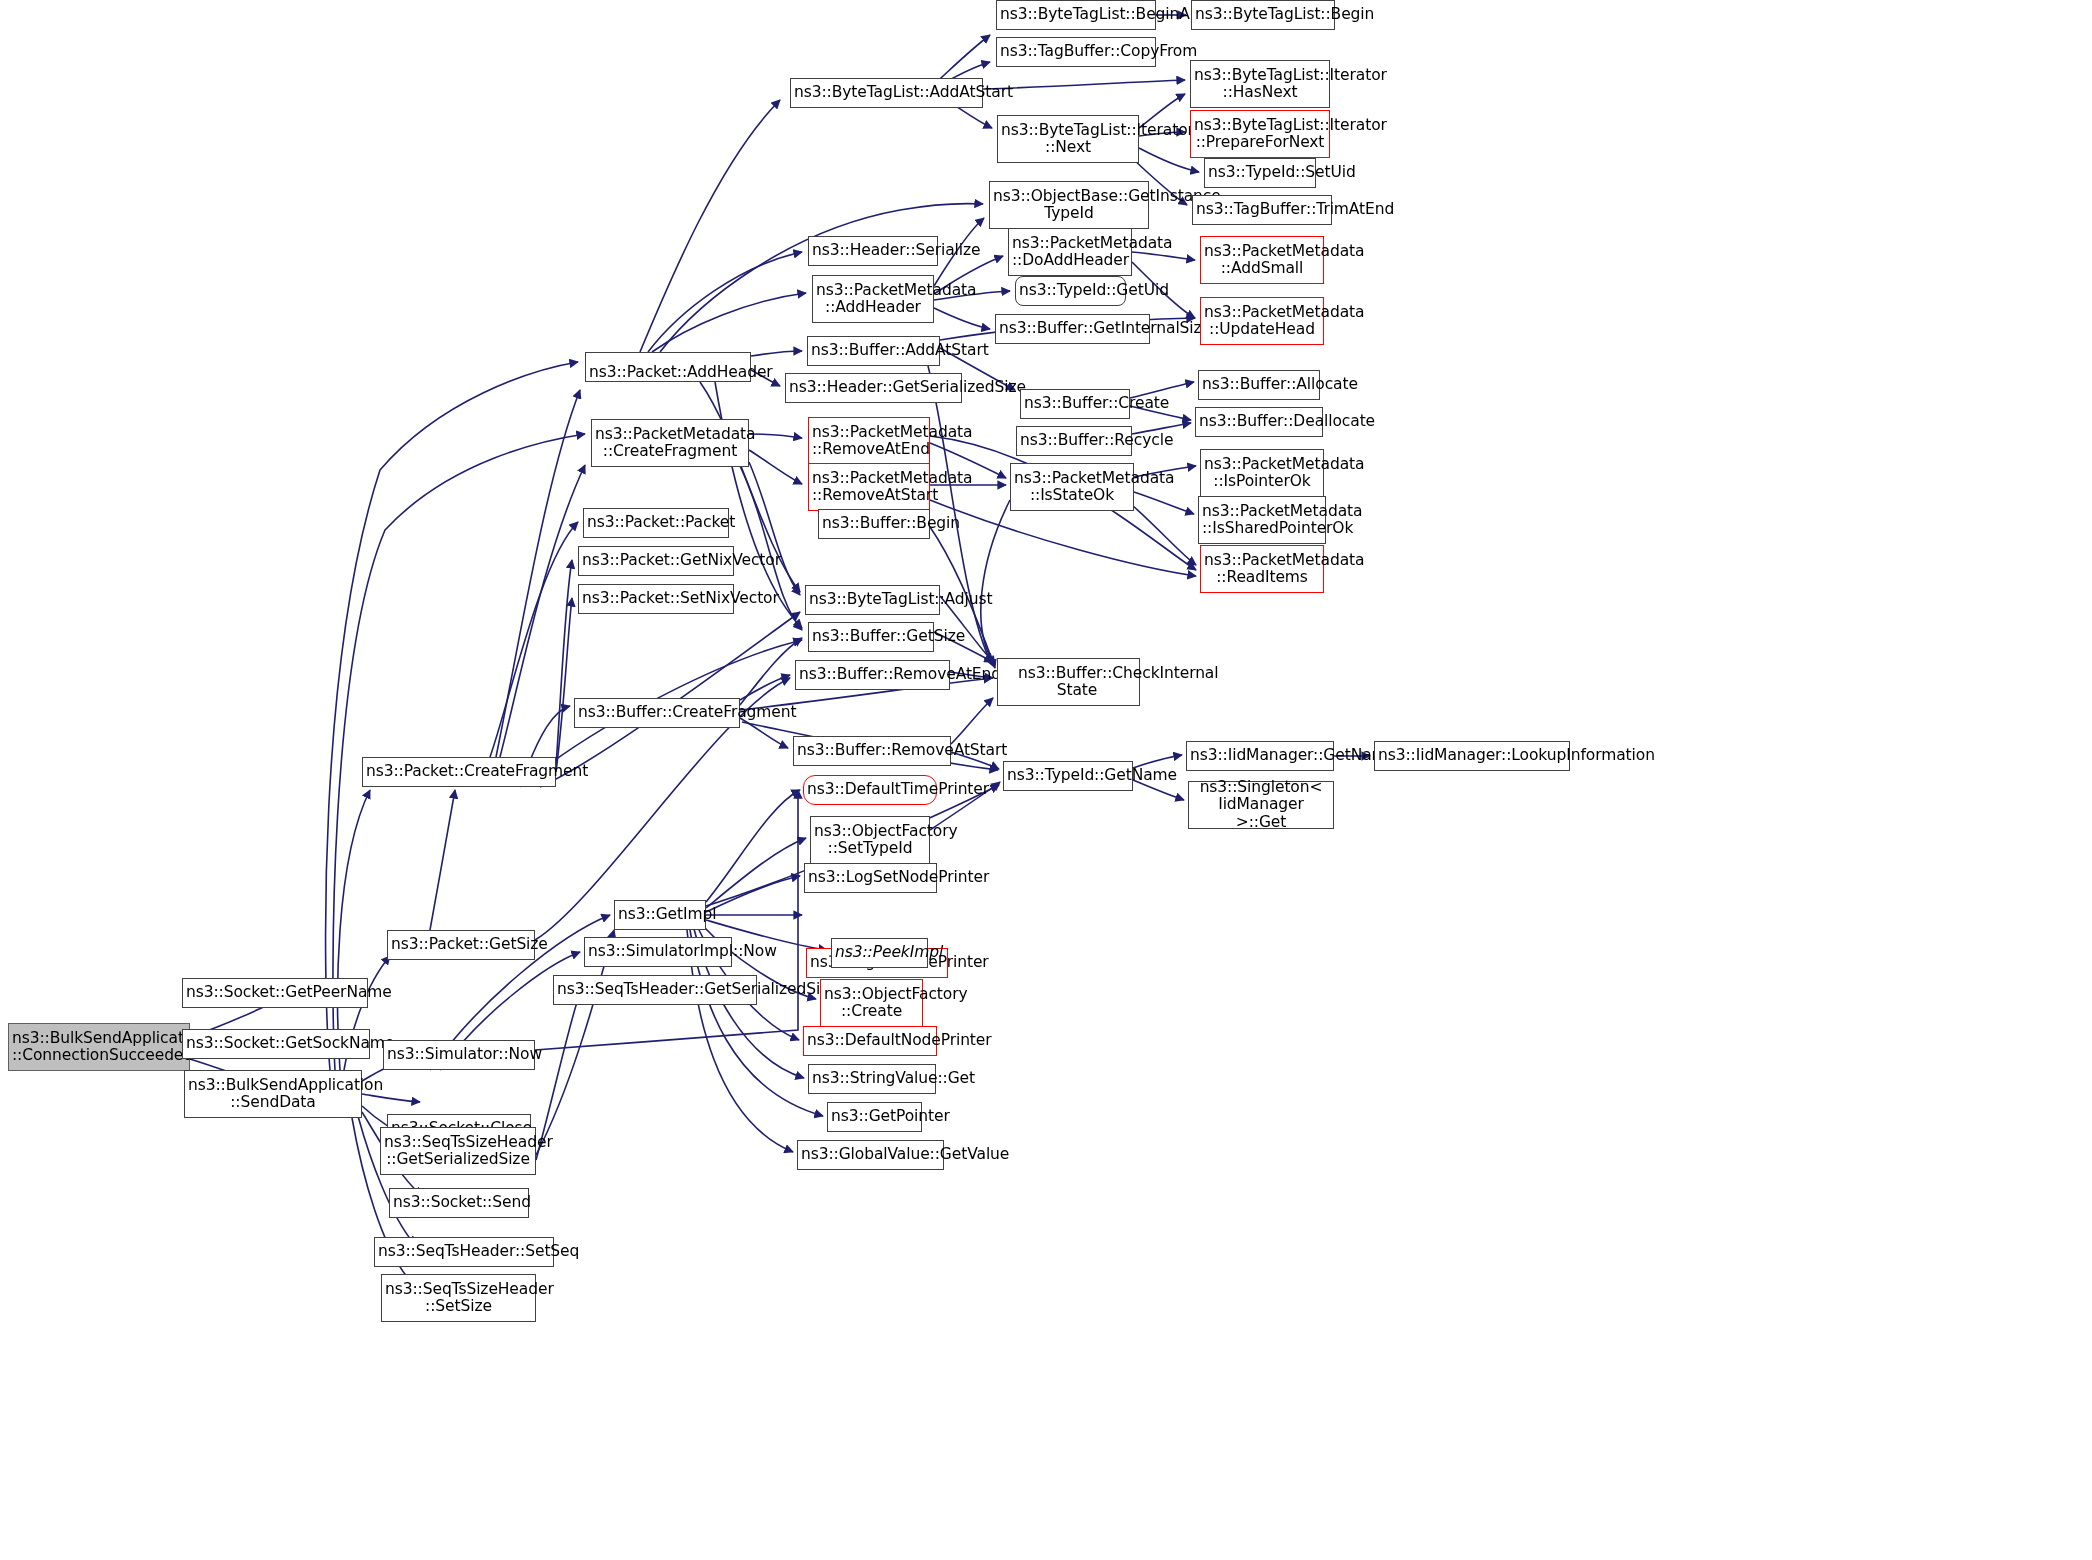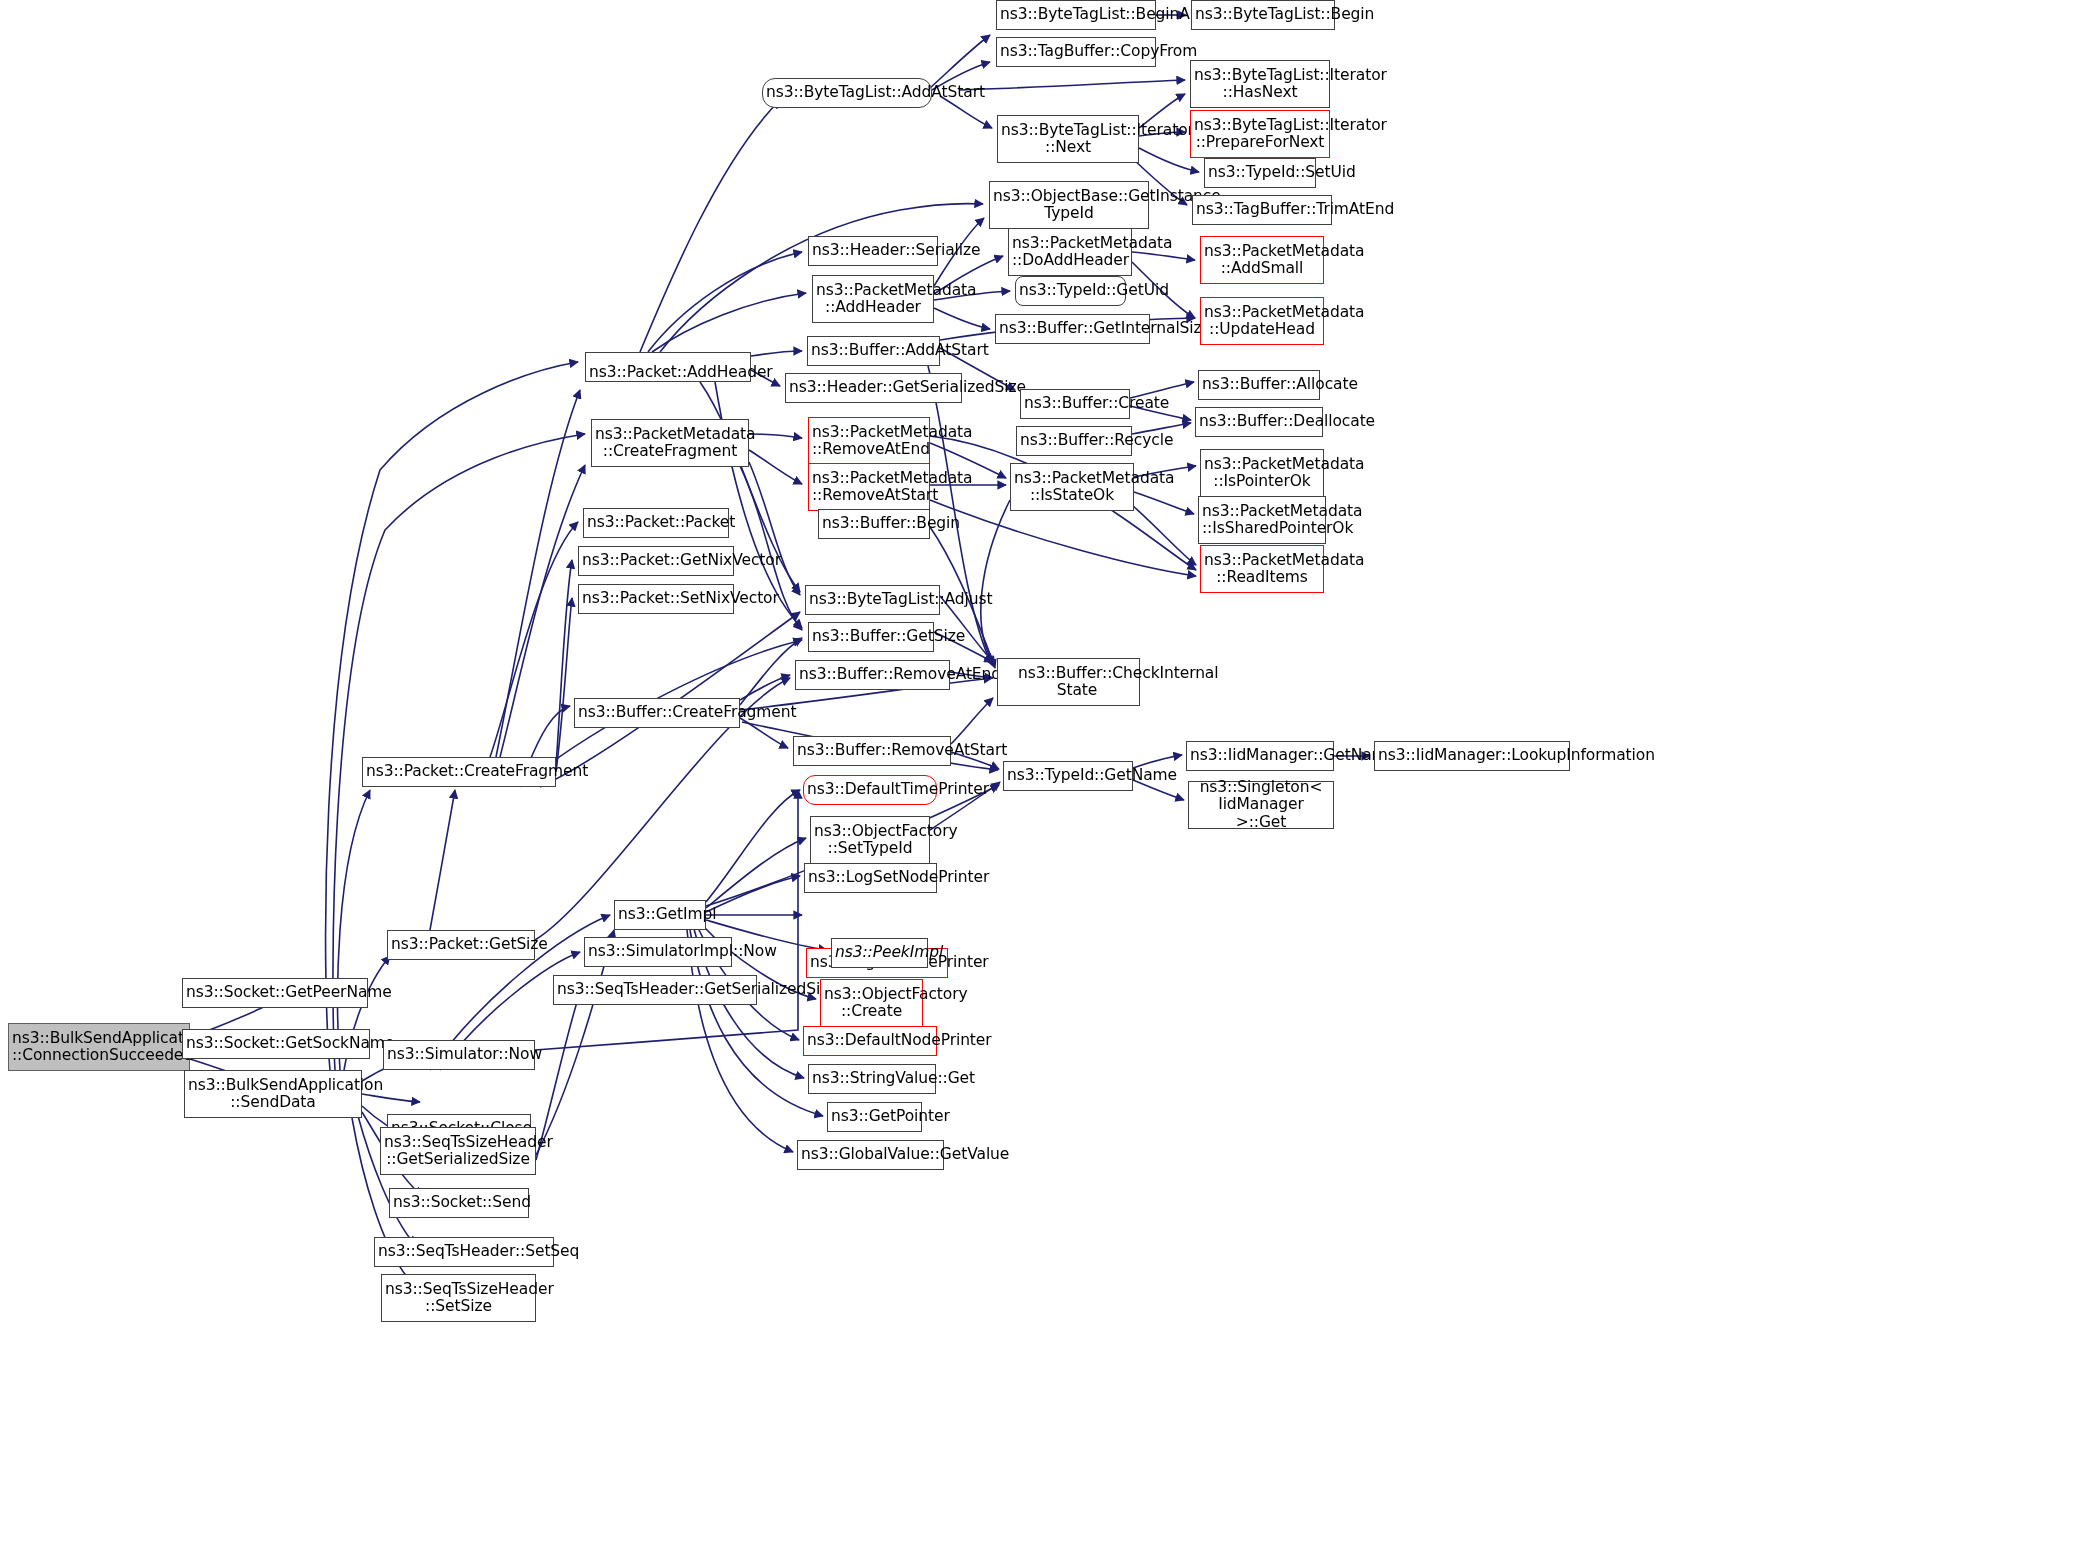--- a/index.html
+++ b/index.html
@@ -181,21 +181,21 @@
     <div class="node" style="left: 585px; top: 352px; width: 166px; height: 30px; align-items: flex-end;"><span class="node-label">ns3::Packet::AddHeader</span></div>
     <div class="node" style="left: 591px; top: 419px; width: 158px; height: 48px;"><span class="node-label">ns3::PacketMetadata
 ::CreateFragment</span></div>
     <div class="node" style="left: 583px; top: 508px; width: 146px; height: 30px;"><span class="node-label">ns3::Packet::Packet</span></div>
     <div class="node" style="left: 578px; top: 546px; width: 156px; height: 30px;"><span class="node-label">ns3::Packet::GetNixVector</span></div>
     <div class="node" style="left: 578px; top: 584px; width: 156px; height: 30px;"><span class="node-label">ns3::Packet::SetNixVector</span></div>
     <div class="node" style="left: 574px; top: 698px; width: 166px; height: 30px;"><span class="node-label">ns3::Buffer::CreateFragment</span></div>
     <div class="node" style="left: 614px; top: 900px; width: 92px; height: 30px;"><span class="node-label">ns3::GetImpl</span></div>
     <div class="node" style="left: 584px; top: 937px; width: 148px; height: 30px;"><span class="node-label">ns3::SimulatorImpl::Now</span></div>
     <div class="node" style="left: 553px; top: 975px; width: 204px; height: 30px;"><span class="node-label">ns3::SeqTsHeader::GetSerializedSize</span></div>
-    <div class="node" style="left: 762px; top: 78px; width: 170px; height: 30px; border-radius: 13px;"><span class="node-label">ns3::ByteTagList::AddAtStart</span></div>
+    <div class="node" style="left: 790px; top: 78px; width: 193px; height: 30px;"><span class="node-label">ns3::ByteTagList::AddAtStart</span></div>
     <div class="node" style="left: 808px; top: 236px; width: 130px; height: 30px;"><span class="node-label">ns3::Header::Serialize</span></div>
     <div class="node" style="left: 812px; top: 275px; width: 122px; height: 48px;"><span class="node-label">ns3::PacketMetadata
 ::AddHeader</span></div>
     <div class="node" style="left: 807px; top: 336px; width: 133px; height: 30px;"><span class="node-label">ns3::Buffer::AddAtStart</span></div>
     <div class="node" style="left: 785px; top: 373px; width: 177px; height: 30px;"><span class="node-label">ns3::Header::GetSerializedSize</span></div>
     <div class="node warn" style="left: 808px; top: 417px; width: 122px; height: 48px;"><span class="node-label">ns3::PacketMetadata
 ::RemoveAtEnd</span></div>
     <div class="node warn" style="left: 808px; top: 463px; width: 122px; height: 48px;"><span class="node-label">ns3::PacketMetadata
 ::RemoveAtStart</span></div>
     <div class="node" style="left: 818px; top: 509px; width: 112px; height: 30px;"><span class="node-label">ns3::Buffer::Begin</span></div>

